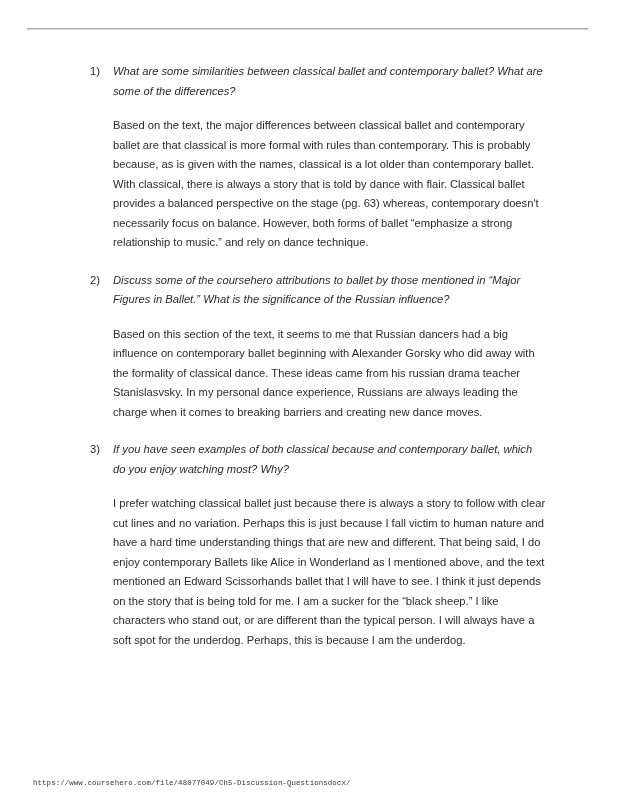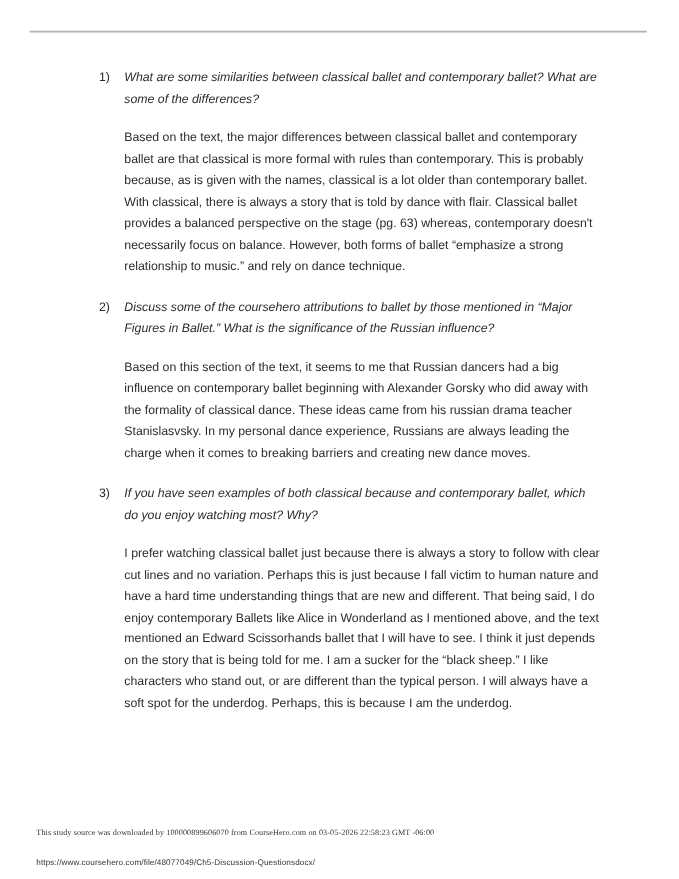--- a/index.html
+++ b/index.html
@@ -92,21 +92,21 @@
     letter-spacing: 0.1px;
     white-space: nowrap;
   }
 
   .footer-url {
     position: absolute;
     left: 33px;
     top: 778px;
     width: 560px;
     color: #333333;
-    font-family: Liberation Sans, sans-serif;
+    font-family: Liberation Mono, monospace;
     font-size: 7.4px;
     line-height: 11px;
     letter-spacing: 0.1px;
     white-space: nowrap;
   }
 </style>
 </head>
 <body>
 
 <div class="page">
@@ -134,16 +134,15 @@
     <div class="qa-block">
       <div class="question">
         <span class="q-marker">3)</span>
         <span class="q-text">If you have seen examples of both classical because and contemporary ballet, which do you enjoy watching most? Why?</span>
       </div>
       <div class="answer">I prefer watching classical ballet just because there is always a story to follow with clear cut lines and no variation. Perhaps this is just because I fall victim to human nature and have a hard time understanding things that are new and different. That being said, I do enjoy contemporary Ballets like Alice in Wonderland as I mentioned above, and the text mentioned an Edward Scissorhands ballet that I will have to see. I think it just depends on the story that is being told for me. I am a sucker for the “black sheep.” I like characters who stand out, or are different than the typical person. I will always have a soft spot for the underdog. Perhaps, this is because I am the underdog.</div>
     </div>
 
   </div>
 
-  <div class="footer-note">This study source was downloaded by 100000899606070 from CourseHero.com on 03-05-2026 22:58:23 GMT -06:00</div>
   <div class="footer-url">https://www.coursehero.com/file/48077049/Ch5-Discussion-Questionsdocx/</div>
 
 </div>
 
 </body></html>

